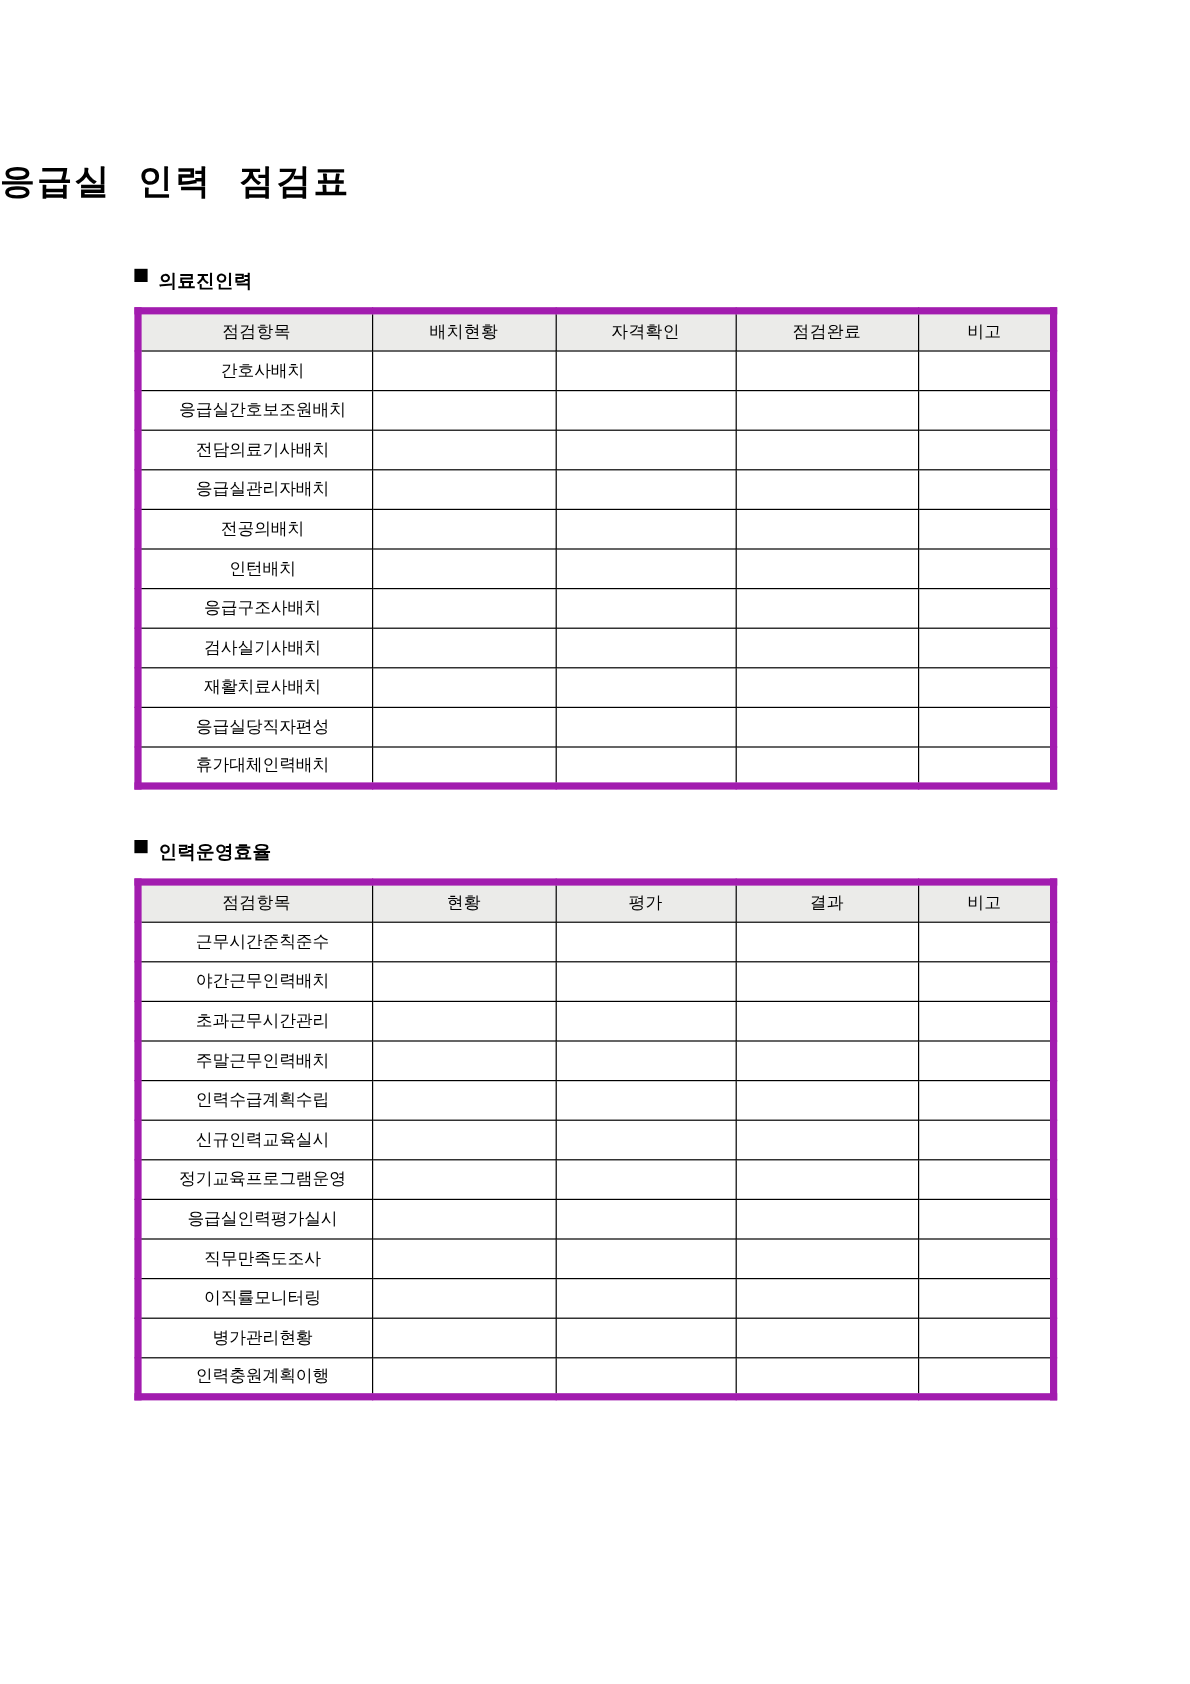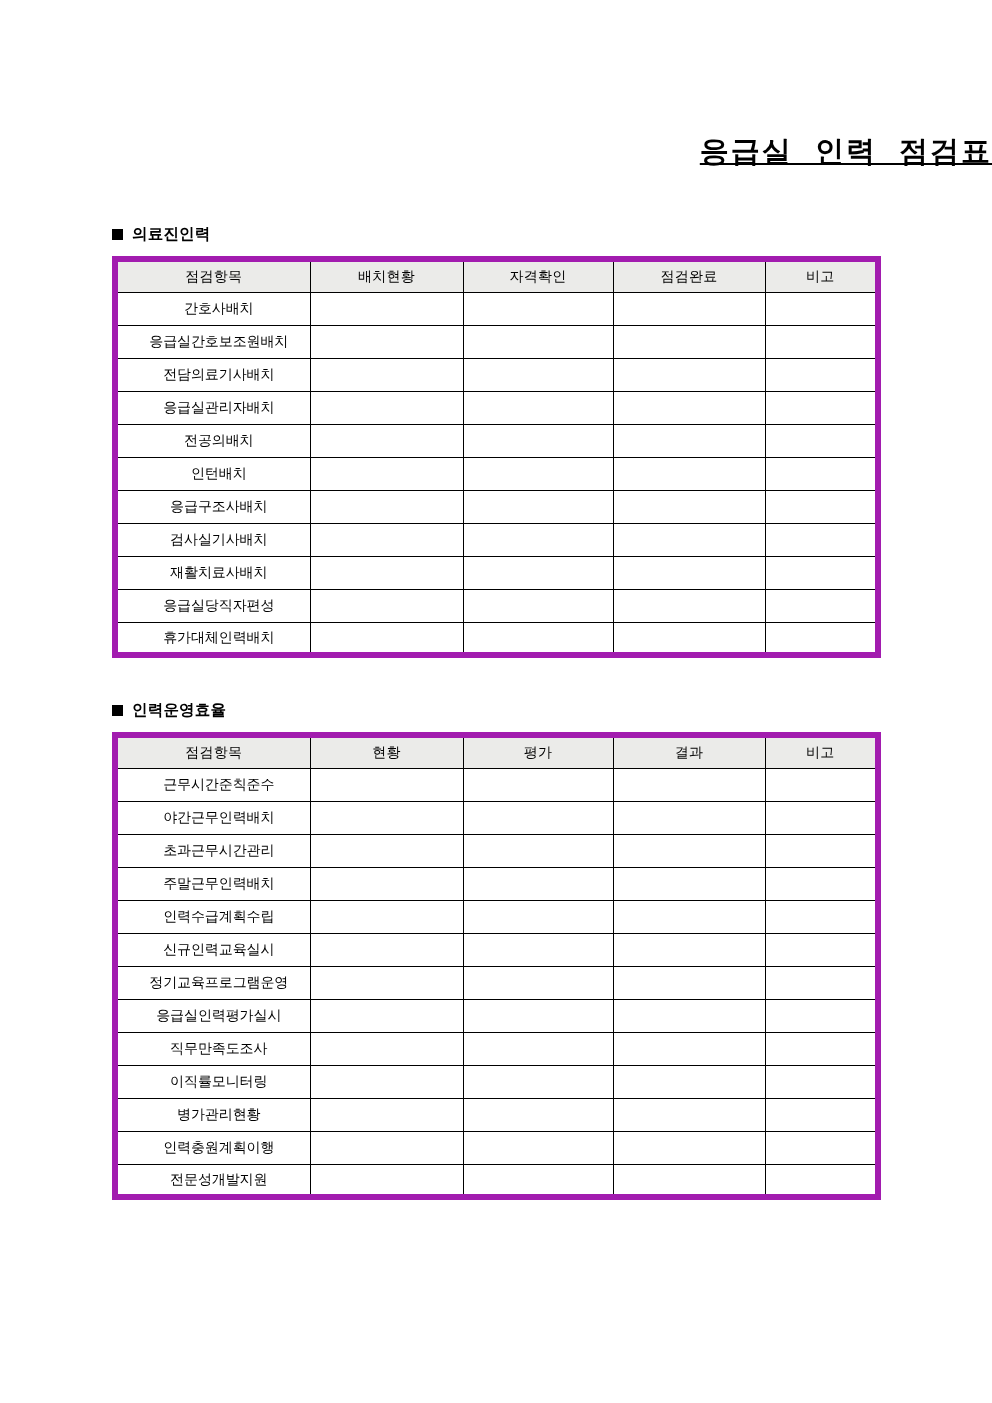--- a/index.html
+++ b/index.html
@@ -17,45 +17,43 @@
     position: relative;
     overflow: hidden;
   }
   .page {
     width: 992px;
     height: 1403px;
     padding: 0;
     position: relative;
   }
   .doc-title {
-    text-align: right;
+    text-align: left;
     font-size: 29px;
     font-weight: bold;
     letter-spacing: 2px;
     word-spacing: 10px;
     margin: 0;
     padding-top: 133px;
     line-height: 1.25;
     color: #000;
-    text-decoration: underline;
   }
   .section {
     margin: 0;
     padding: 0;
   }
   .section-1 { padding-top: 55px; }
   .section-2 { padding-top: 42px; }
   .section-header {
     font-size: 15.5px;
     font-weight: bold;
     color: #000;
     margin-left: 112px;
     margin-bottom: 11px;
     display: flex;
-    align-items: center;
     letter-spacing: 0.2px;
   }
   .section-marker {
     display: inline-block;
     width: 11px;
     height: 11px;
     background: #000000;
     margin-right: 9px;
     flex: 0 0 auto;
   }
@@ -311,24 +309,17 @@
           <td class="blank-cell"></td>
           <td class="blank-cell"></td>
         </tr>
         <tr>
           <td class="item-cell">인력충원계획이행</td>
           <td class="blank-cell"></td>
           <td class="blank-cell"></td>
           <td class="blank-cell"></td>
           <td class="blank-cell"></td>
         </tr>
-        <tr>
-          <td class="item-cell">전문성개발지원</td>
-          <td class="blank-cell"></td>
-          <td class="blank-cell"></td>
-          <td class="blank-cell"></td>
-          <td class="blank-cell"></td>
-        </tr>
       </tbody>
     </table>
   </div>
 
 </div>
 
 </body></html>

